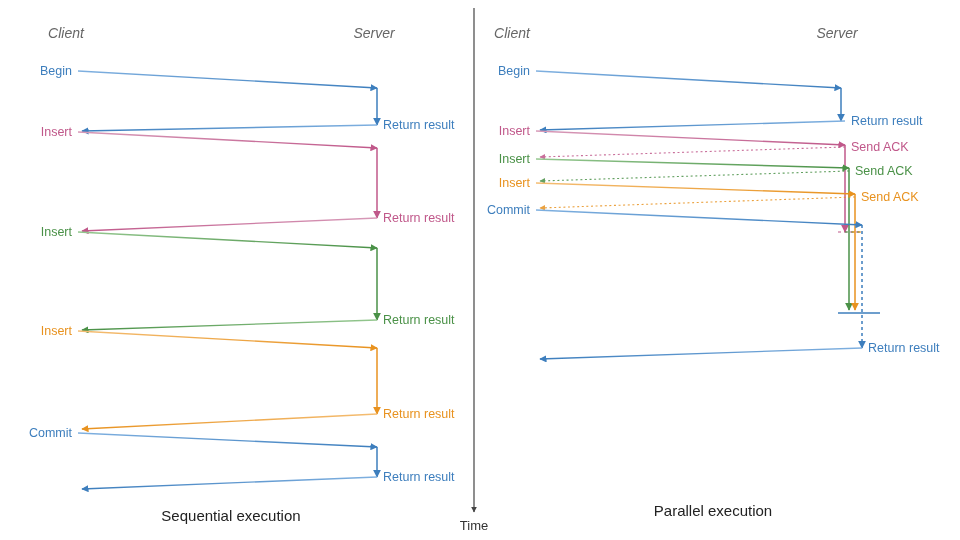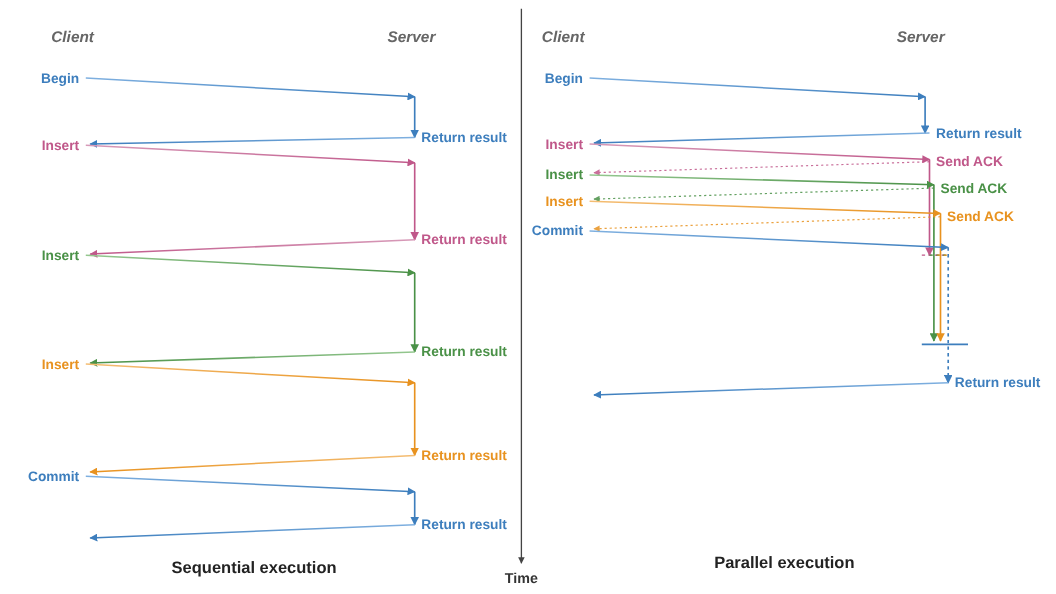--- a/index.html
+++ b/index.html
@@ -10,21 +10,20 @@
   body {
     width: 960px;
     height: 540px;
     font-family: "Liberation Sans", sans-serif;
     overflow: hidden;
   }
   #stage {
     position: relative;
     width: 960px;
     height: 540px;
-    font-weight: bold;
   }
   #diagram-svg {
     position: absolute;
     left: 0;
     top: 0;
     width: 960px;
     height: 540px;
   }
   .lbl {
     font-family: "Liberation Sans", sans-serif;

